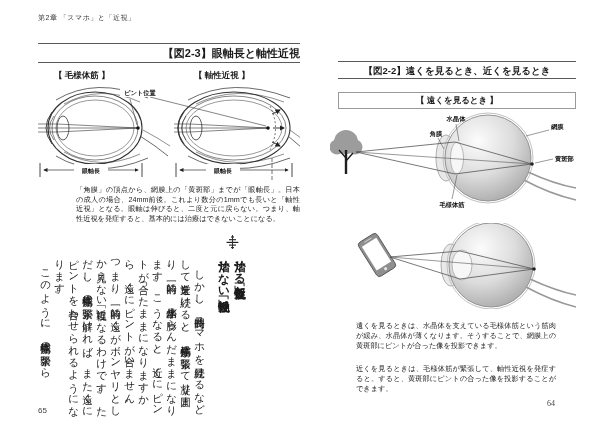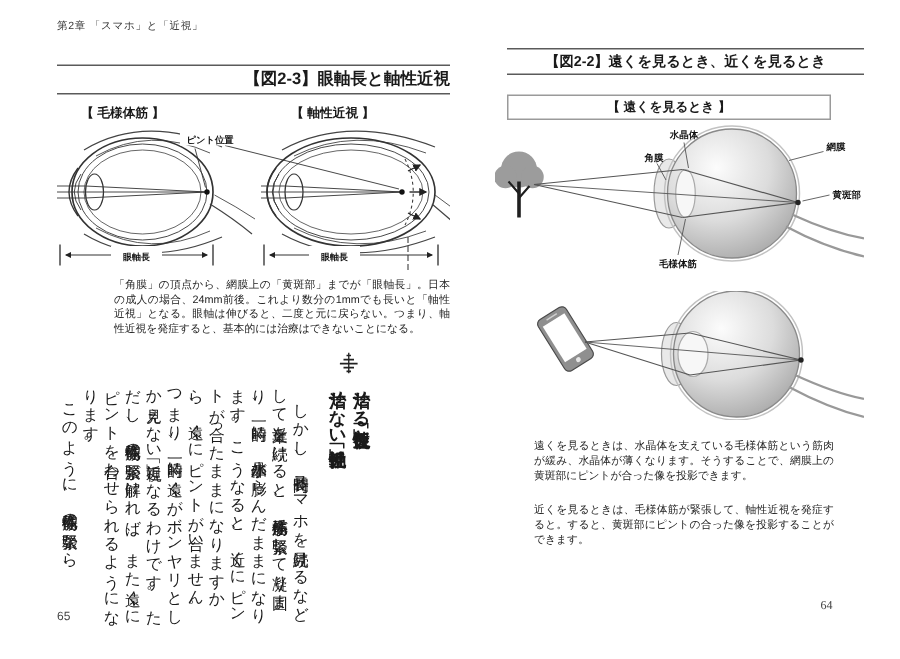--- a/index.html
+++ b/index.html
@@ -19,24 +19,24 @@
   .sub-label-myopia{left:156px;}
   .fig-svg{display:block;margin-top:3px;}
   .fig-caption{margin-top:5px;font-size:7.2px;line-height:1.35;text-align:justify;color:#222;margin-left:38px;}
   .section{margin-top:13px;height:180px;position:relative;writing-mode:vertical-rl;text-orientation:mixed;}
   .sec-heading{font-weight:bold;font-size:11.5px;line-height:16px;padding-top:15px;margin-left:10px;position:relative;}
   .sec-heading .h-line{display:block;}
   .ornament{position:absolute;top:-2px;right:9px;}
   .sec-body{font-family:"Liberation Serif",serif;font-size:10.5px;line-height:14px;padding-top:15px;letter-spacing:.3px;}
   .sec-body p{margin:0;text-indent:1em;}
   
-  .right-page{position:absolute;left:330px;top:32px;width:246px;}
+  .right-page{position:absolute;left:330px;top:61px;width:246px;}
   .fig-title2{margin-left:8px;width:238px;box-sizing:border-box;border-top:1px solid #5a5a5a;
     border-bottom:1px solid #5a5a5a;height:18px;line-height:18px;text-align:center;font-weight:bold;font-size:9.5px;}
-  .panel-label{margin:13px 0 0 8px;width:216px;box-sizing:border-box;border:1px solid #9a9a9a;
+  .panel-label{margin:13px 0 0 8px;width:238px;box-sizing:border-box;border:1px solid #9a9a9a;
     height:17px;line-height:15px;text-align:center;font-weight:bold;font-size:8.5px;}
   .panel-label.near{margin-top:6px;}
   .r-caption{margin:8px 0 0 14px;width:224px;font-size:7.2px;line-height:1.42;text-align:justify;color:#222;}
   .r-caption p{margin:12px;}
   
   .page-num{position:absolute;font-size:8px;color:#444;}
   .page-num-left{left:38px;top:406px;}
   .page-num-right{left:547px;top:399px;font-family:Liberation Serif, serif;}
 </style>
 </head>

